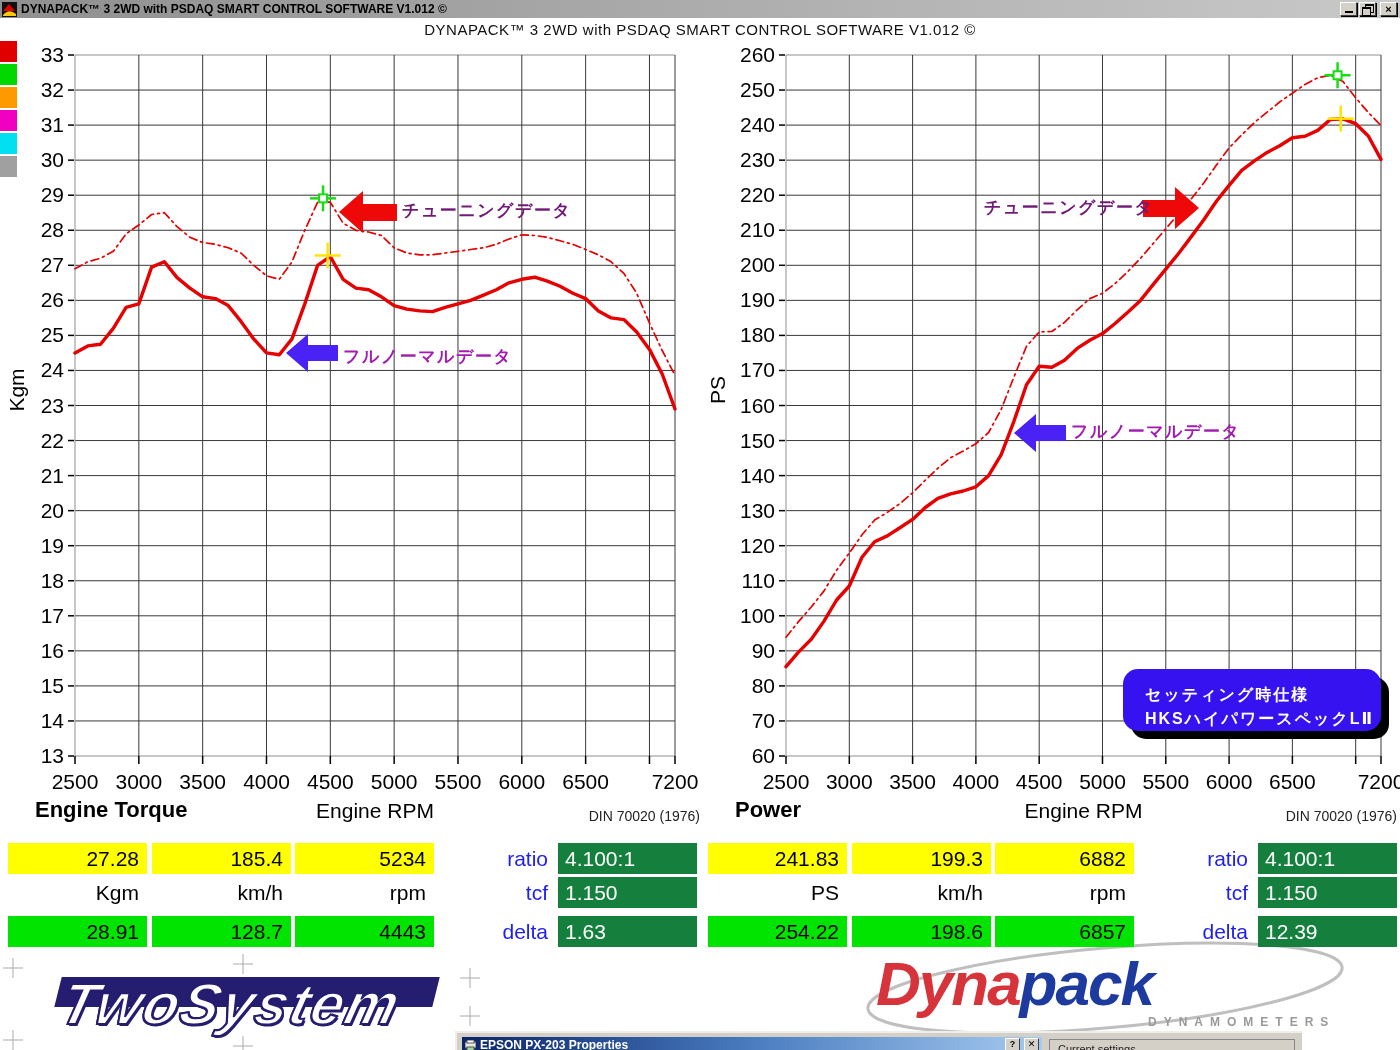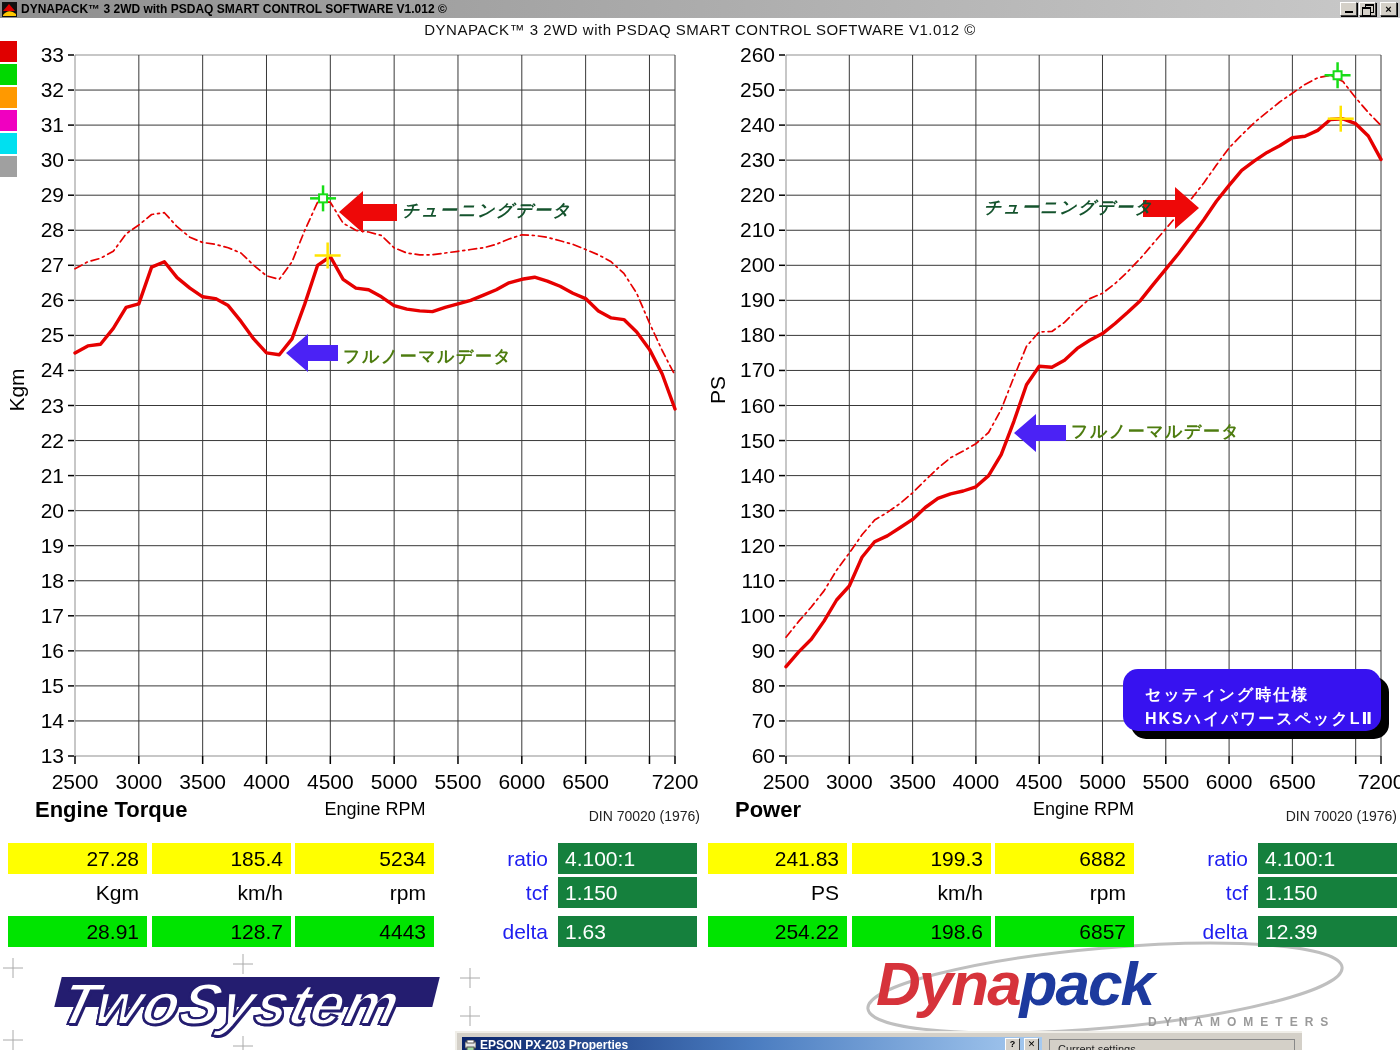--- a/index.html
+++ b/index.html
@@ -19,30 +19,30 @@
   .swatches{position:absolute;left:0;top:41px;z-index:4;}
   .sw{width:17px;height:21px;margin-bottom:2px;}
   
   #chart-svg{position:absolute;left:0;top:0;z-index:1;pointer-events:none;}
   .tick{font-family:"Liberation Sans","DejaVu Sans",sans-serif;font-size:21px;fill:#000;}
   
   .yaxis-title{position:absolute;width:80px;height:26px;text-align:center;font-size:21px;color:#000;
     transform:rotate(-90deg);z-index:2;}
   
   .ann{position:absolute;font-size:17px;font-weight:bold;letter-spacing:1.5px;white-space:nowrap;z-index:3;}
-  .ann-red{color:#14532d;font-style:italic;}
-  .ann-blue{color:#4d7c0f;}
+  .ann-red{color:#701a75;}
+  .ann-blue{color:#a21caf;}
   
   .infobox{position:absolute;left:1123px;top:669px;width:258px;height:62px;background:#3712f0;
     border-radius:15px;box-shadow:8px 8px 0 #000;color:#fff;font-weight:bold;font-size:16px;
     letter-spacing:2px;padding:14px 0 0 22px;box-sizing:border-box;line-height:24px;z-index:3;}
   
   .axr{position:absolute;color:#000;z-index:2;white-space:nowrap;}
   .chart-title{font-size:22px;font-weight:bold;}
-  .rpm-title{font-size:18px;}
+  .rpm-title{font-size:21px;}
   .din{font-size:14px;color:#222;}
   
   .cell{position:absolute;width:139px;height:31px;font-size:21px;line-height:31px;text-align:right;
     padding-right:8px;box-sizing:border-box;color:#000;z-index:2;}
   .yellow{background:#ffff00;}
   .green{background:#00e400;}
   .unit{background:#fff;}
   .plabel{position:absolute;width:108px;height:31px;font-size:21px;line-height:31px;text-align:right;
     color:#2020f0;z-index:2;}
   .pbox{position:absolute;width:139px;height:31px;background:#15803d;color:#fff;font-size:21px;

